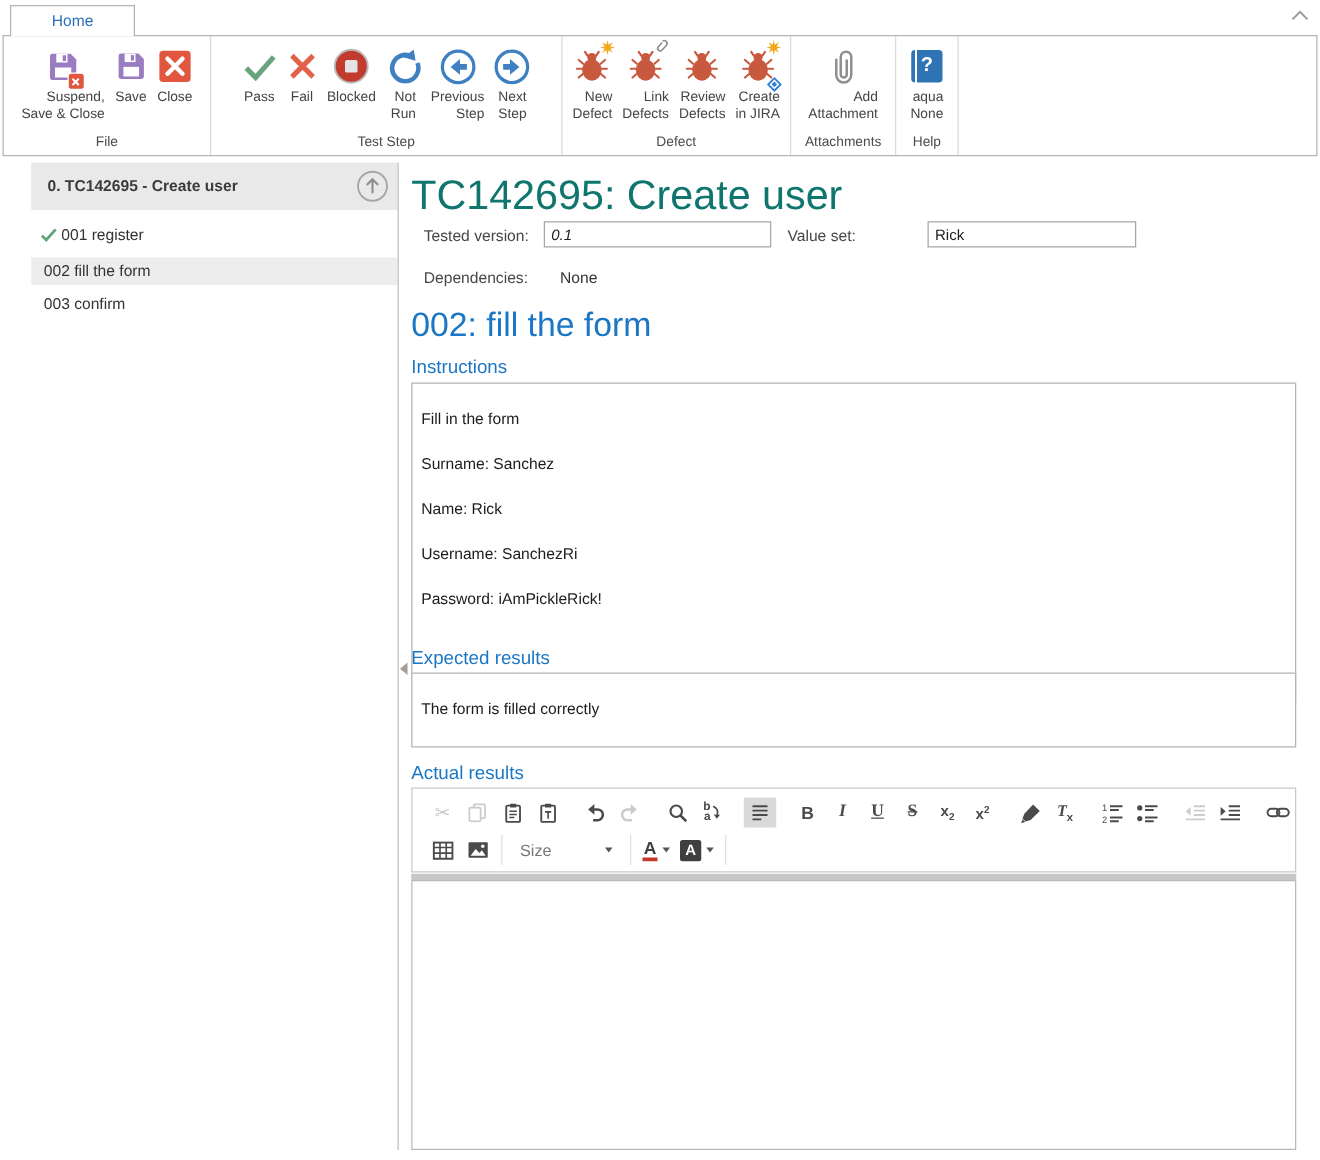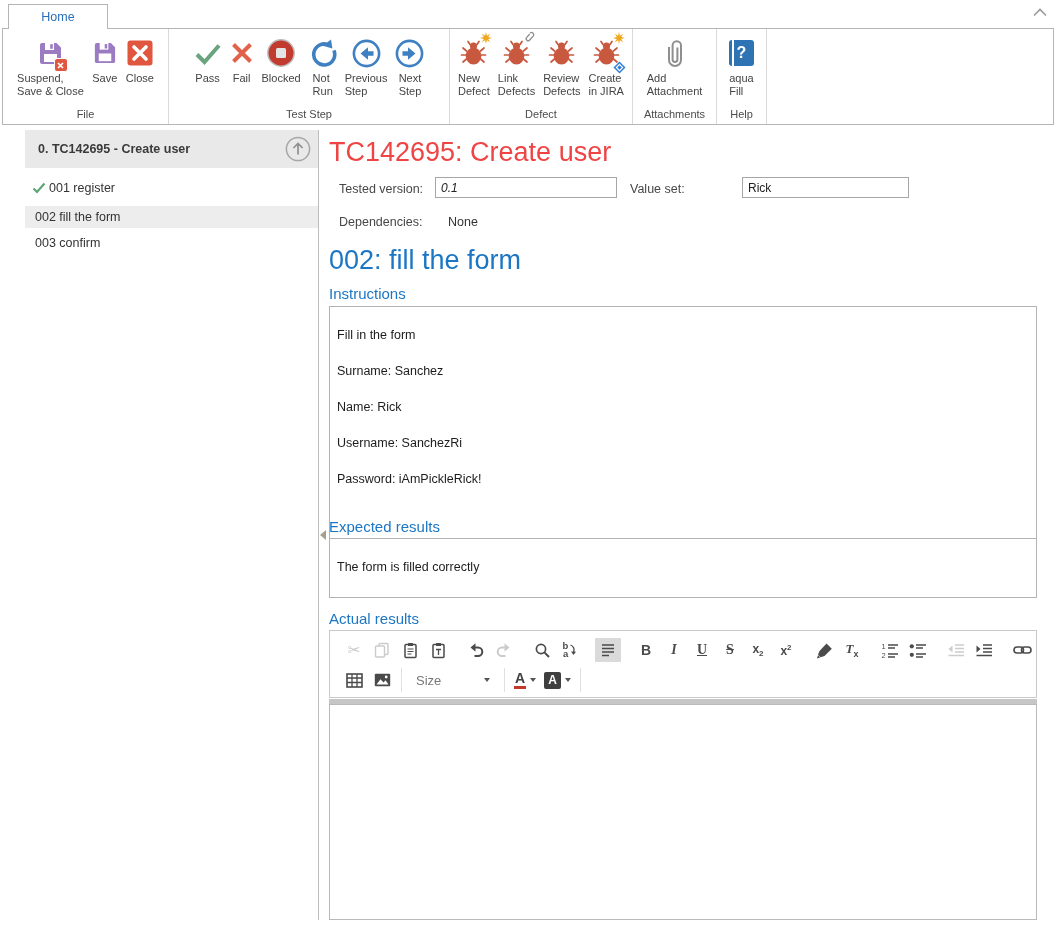--- a/index.html
+++ b/index.html
@@ -12,21 +12,21 @@
     border:1px solid #b5b5b5; border-bottom:none; z-index:2; display:flex; align-items:center; justify-content:center;
     font-size:12.5px; color:#2a70b8; }
   .chevron-up { position:absolute; left:1033px; top:8px; }
   .ribbon { position:absolute; left:2px; top:28px; width:1052px; height:97px; border:1px solid #b5b5b5;
     background:#fff; display:flex; }
   .rgroup { height:100%; display:flex; flex-direction:column; border-right:1px solid #d9d9d9; }
   .rgroup-filler { flex:1; }
   .rbuttons { flex:1; display:flex; justify-content:center; align-items:stretch; gap:2px; padding-top:3px; }
   .rbtn { display:flex; flex-direction:column; align-items:center; padding:2px 3px 0; }
   .ricon { height:38px; display:flex; align-items:center; justify-content:center; position:relative; }
-  .rlabel { font-size:11px; line-height:13px; text-align:left; color:#444; white-space:pre-line; }
+  .rlabel { font-size:11px; line-height:13px; text-align:right; color:#444; white-space:pre-line; }
   .rgroup-label { height:18px; text-align:center; font-size:11px; color:#4b4b4b; line-height:16px; }
   .badge-x { position:absolute; right:-4px; bottom:0px; width:14px; height:14px; background:#e0563f;
     border:1.5px solid #fff; border-radius:3px; display:flex; align-items:center; justify-content:center; }
   .badge-star { position:absolute; top:-2px; right:-5px; }
   .badge-clip { position:absolute; top:-4px; right:-4px; transform:rotate(42deg); }
   .badge-diamond { position:absolute; bottom:-2px; right:-6px; }
   .wiki-book { width:25px; height:26px; border-radius:3px; display:flex; align-items:center; justify-content:center;
     color:#fff; font-size:16px; font-weight:bold;
     background:linear-gradient(90deg,#2e74b5 0 3px,#ffffff 3px 4.5px,#2e74b5 4.5px 100%); }
 
@@ -37,21 +37,21 @@
   .sb-item { font-size:12.5px; color:#333; display:flex; align-items:center; }
   .sb-item-1 { margin-top:8px; height:24px; padding-left:7px; gap:3px; }
   .sb-item-2 { margin-top:6px; height:22px; padding-left:10px; background:#ededed; }
   .sb-item-3 { margin-top:4px; height:22px; padding-left:10px; }
   .v-divider { position:absolute; left:318px; top:130px; width:1px; height:790px; background:#bdbdbd; }
   .splitter-handle { position:absolute; left:320px; top:530px; width:0; height:0;
     border-top:5px solid transparent; border-bottom:5px solid transparent; border-right:6px solid #a79f92; }
 
   
   .main { position:absolute; left:329px; top:130px; width:708px; height:790px; }
-  .page-title { position:absolute; left:0; top:7px; font-size:27px; color:#ef4444; }
+  .page-title { position:absolute; left:0; top:7px; font-size:33px; color:#0f766e; }
   .flabel { position:absolute; font-size:12.5px; color:#474747; }
   .fld { position:absolute; height:21px; border:1px solid #a6a6a6; font-family:"Liberation Sans",sans-serif;
     font-size:12px; color:#222; padding:0 5px; outline:none; }
   .fval { position:absolute; font-size:12.5px; color:#333; }
   .h2 { position:absolute; left:0; font-size:27px; color:#1b76c4; }
   .h3 { position:absolute; left:0; font-size:15px; color:#1b76c4; }
   .box { position:absolute; left:0; right:0; border:1px solid #b3b3b3; background:#fff; padding:22px 7px 0; }
   .box p { font-size:12.5px; line-height:13px; color:#1c1c1c; margin:0 0 23px; }
 
   
@@ -297,21 +297,21 @@
     <div class="rgroup-label">Attachments</div>
   </div>
 
   <div class="rgroup" style="width:50px">
     <div class="rbuttons">
       <div class="rbtn">
         <span class="ricon">
           <span class="wiki-book">?</span>
         </span>
         <span class="rlabel">aqua
-Fill</span>
+None</span>
       </div>
     </div>
     <div class="rgroup-label">Help</div>
   </div>
 
   <div class="rgroup-filler"></div>
 </div>
 
 <div class="sidebar">
   <div class="sb-header">

